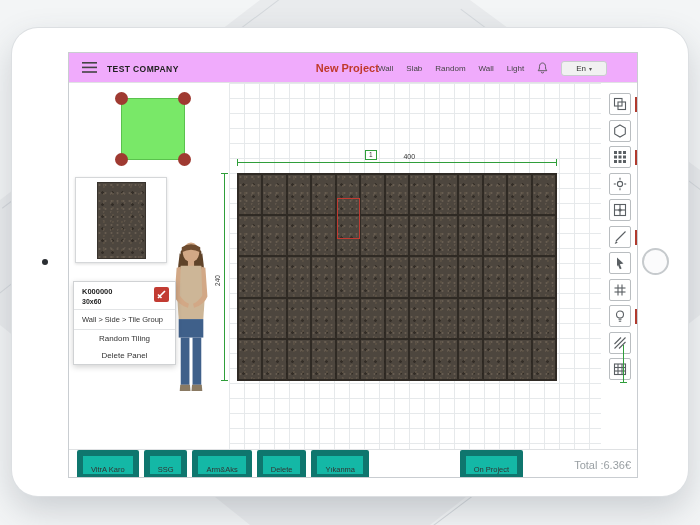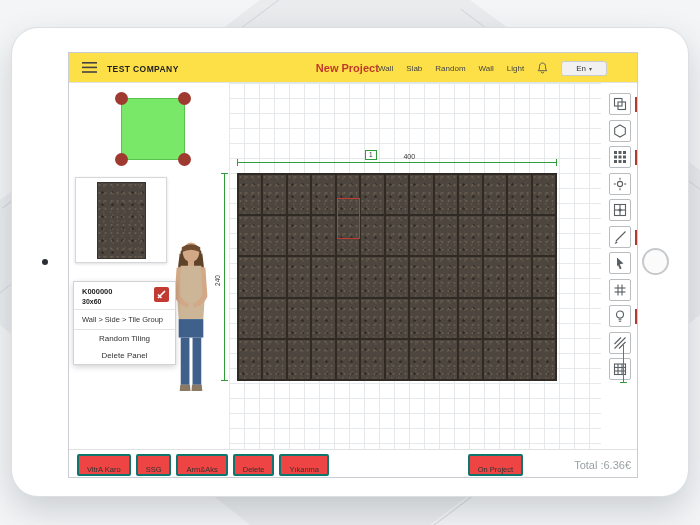--- a/index.html
+++ b/index.html
@@ -22,21 +22,21 @@
   
   .tablet{position:absolute;left:12px;top:28px;width:676px;height:468px;background:#fff;
     border-radius:26px;box-shadow:0 0 0 1px #dcdfe2,0 14px 34px rgba(60,70,80,.22);z-index:2}
   .camera{position:absolute;left:30px;top:231px;width:6px;height:6px;border-radius:50%;background:#2b2f33}
   .home-btn{position:absolute;left:630px;top:220px;width:27px;height:27px;border-radius:50%;
     border:2px solid #c6cacd;background:#fbfbfc;cursor:pointer}
   .screen{position:absolute;left:56px;top:24px;width:570px;height:426px;background:#fff;
     border:1px solid #c9cdd1;overflow:hidden}
 
   
-  .topbar{position:absolute;left:0;top:0;width:100%;height:30px;background:#fde047;border-bottom:1px solid #e0e2e4;z-index:8}
+  .topbar{position:absolute;left:0;top:0;width:100%;height:30px;background:#f0abfc;border-bottom:1px solid #e0e2e4;z-index:8}
   .menu-btn{position:absolute;left:13px;top:9px;background:none;border:none;cursor:pointer;line-height:0}
   .company{position:absolute;left:38px;top:11px;font-size:8.5px;font-weight:bold;letter-spacing:.4px;color:#222}
   .project-title{position:absolute;left:49%;transform:translateX(-50%);top:9px;font-size:11px;font-weight:bold;color:#c0392b}
   .topnav{position:absolute;right:30px;top:0;height:30px;display:flex;align-items:center;gap:13px}
   .nav-item{font-size:8px;color:#444;cursor:pointer;white-space:nowrap}
   .bell-btn{background:none;border:none;cursor:pointer;line-height:0}
   .lang-btn{display:flex;align-items:center;gap:3px;background:#f1f1f1;border:1px solid #c9cccf;border-radius:3px;
     font-size:8px;color:#333;padding:2px 14px;cursor:pointer}
   .chev{font-size:6px;color:#555}
 
@@ -104,21 +104,21 @@
 
   
   .tool-btn{position:relative;width:22px;height:22px;border:1px solid #b9bdc0;background:#fff;border-radius:2px;
     display:flex;align-items:center;justify-content:center;cursor:pointer;flex:0 0 auto}
   .tool-btn svg{stroke:#5a5f63;stroke-width:1.1;fill:none}
   .tool-btn.active::after{content:"";position:absolute;right:-7px;top:3px;width:2.5px;height:15px;background:#b03a2e}
 
   
   .footer{position:absolute;left:0;top:396px;width:570px;height:30px;background:#fff;border-top:1px solid #dfe1e3;
     display:flex;align-items:center;padding:0 8px;gap:5px;z-index:8}
-  .tab{height:17px;padding:9px 8px;background:#ef4444;border:2px solid #0f766e;border-radius:2px;font-size:7.5px;
+  .tab{height:17px;padding:9px 8px;background:#14b8a6;border:6px solid #0f766e;border-radius:2px;font-size:7.5px;
     color:#333;cursor:pointer;white-space:nowrap}
   .spacer{flex:1}
   .onproject{margin-right:46px}
   .total{font-size:11px;color:#9aa0a4;white-space:nowrap}
 </style>
 </head>
 <body>
 
 <div class="bg">
   <div class="bg-tri tri-tl"></div>

